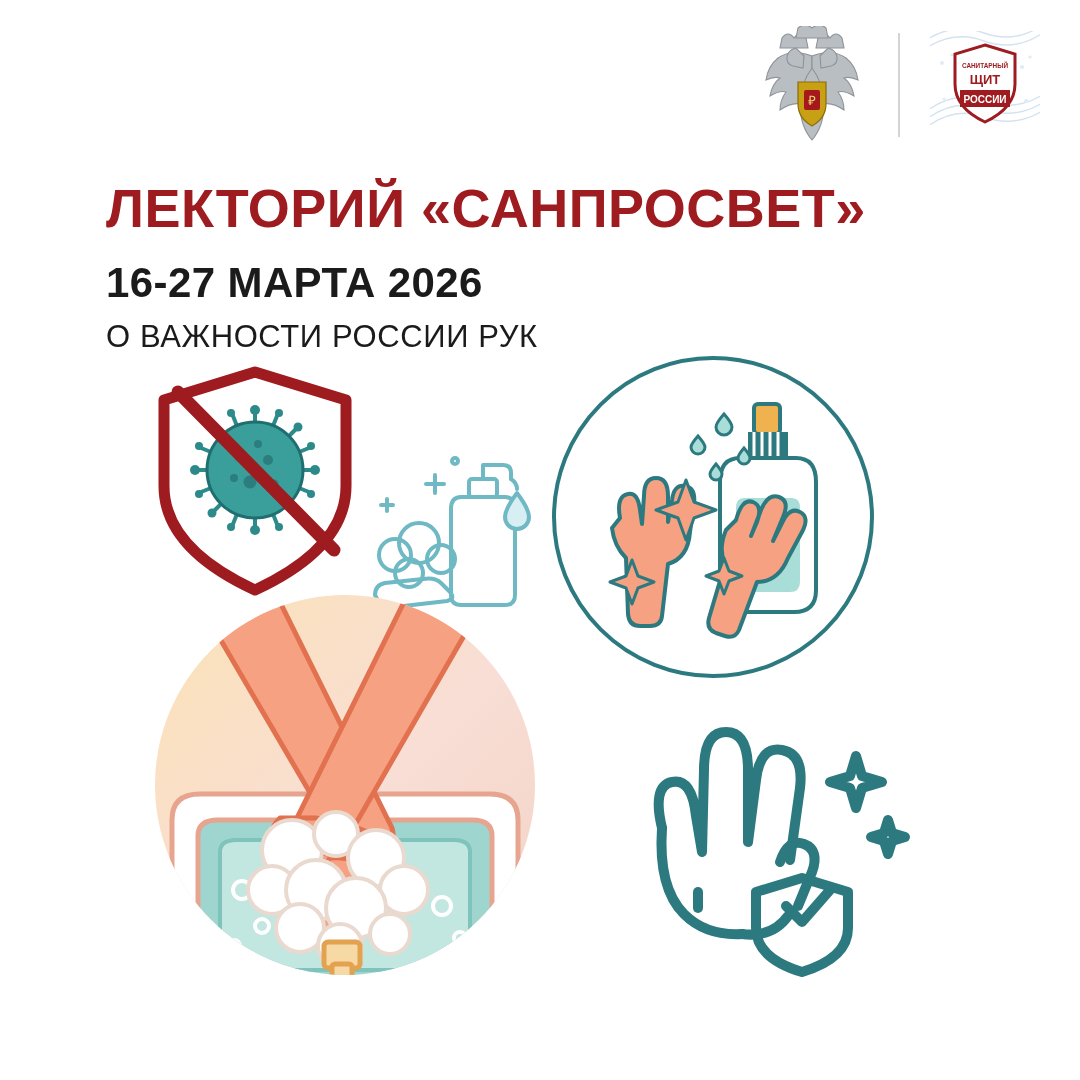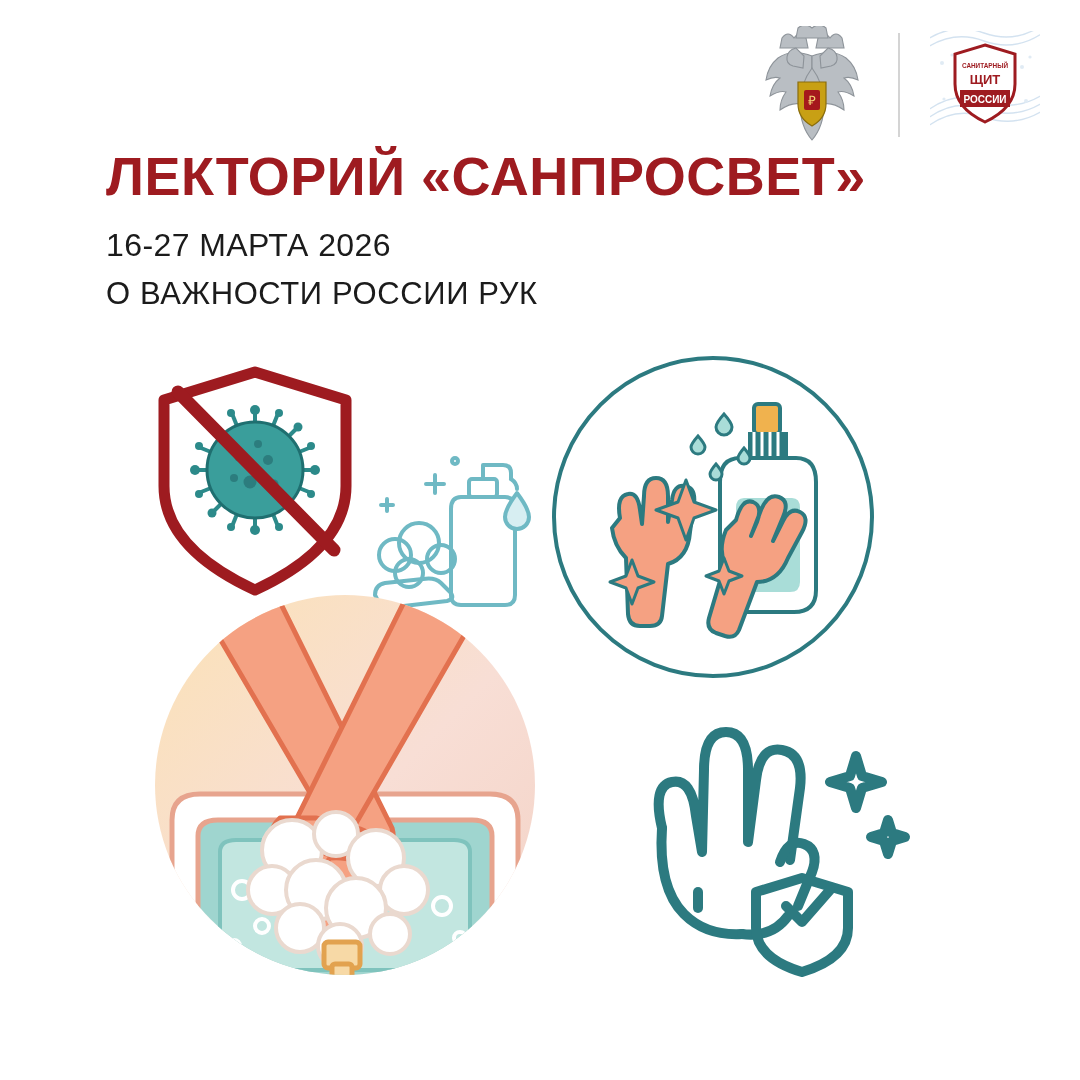--- a/index.html
+++ b/index.html
@@ -31,35 +31,35 @@
     height: 104px;
     background: #d4d4d4;
   }
   .emblem { width: 120px; height: 118px; display: block; }
   .shield-logo { width: 118px; height: 112px; display: block; }
 
   
   .title-block {
     position: absolute;
     left: 106px;
-    top: 148px;
+    top: 180px;
     width: 860px;
   }
   .main-title {
     font-size: 54px;
     font-weight: bold;
     color: #9e1b20;
     letter-spacing: 0.5px;
     line-height: 1.05;
     margin: 0 0 22px 0;
     white-space: nowrap;
   }
   .date-line {
-    font-size: 32px;
-    font-weight: normal;
+    font-size: 42px;
+    font-weight: bold;
     color: #1b1b1b;
     letter-spacing: 0.4px;
     margin: 0 0 12px 0;
   }
   .subtitle-line {
     font-size: 31px;
     font-weight: normal;
     color: #1b1b1b;
     letter-spacing: 0.6px;
     margin: 0;

